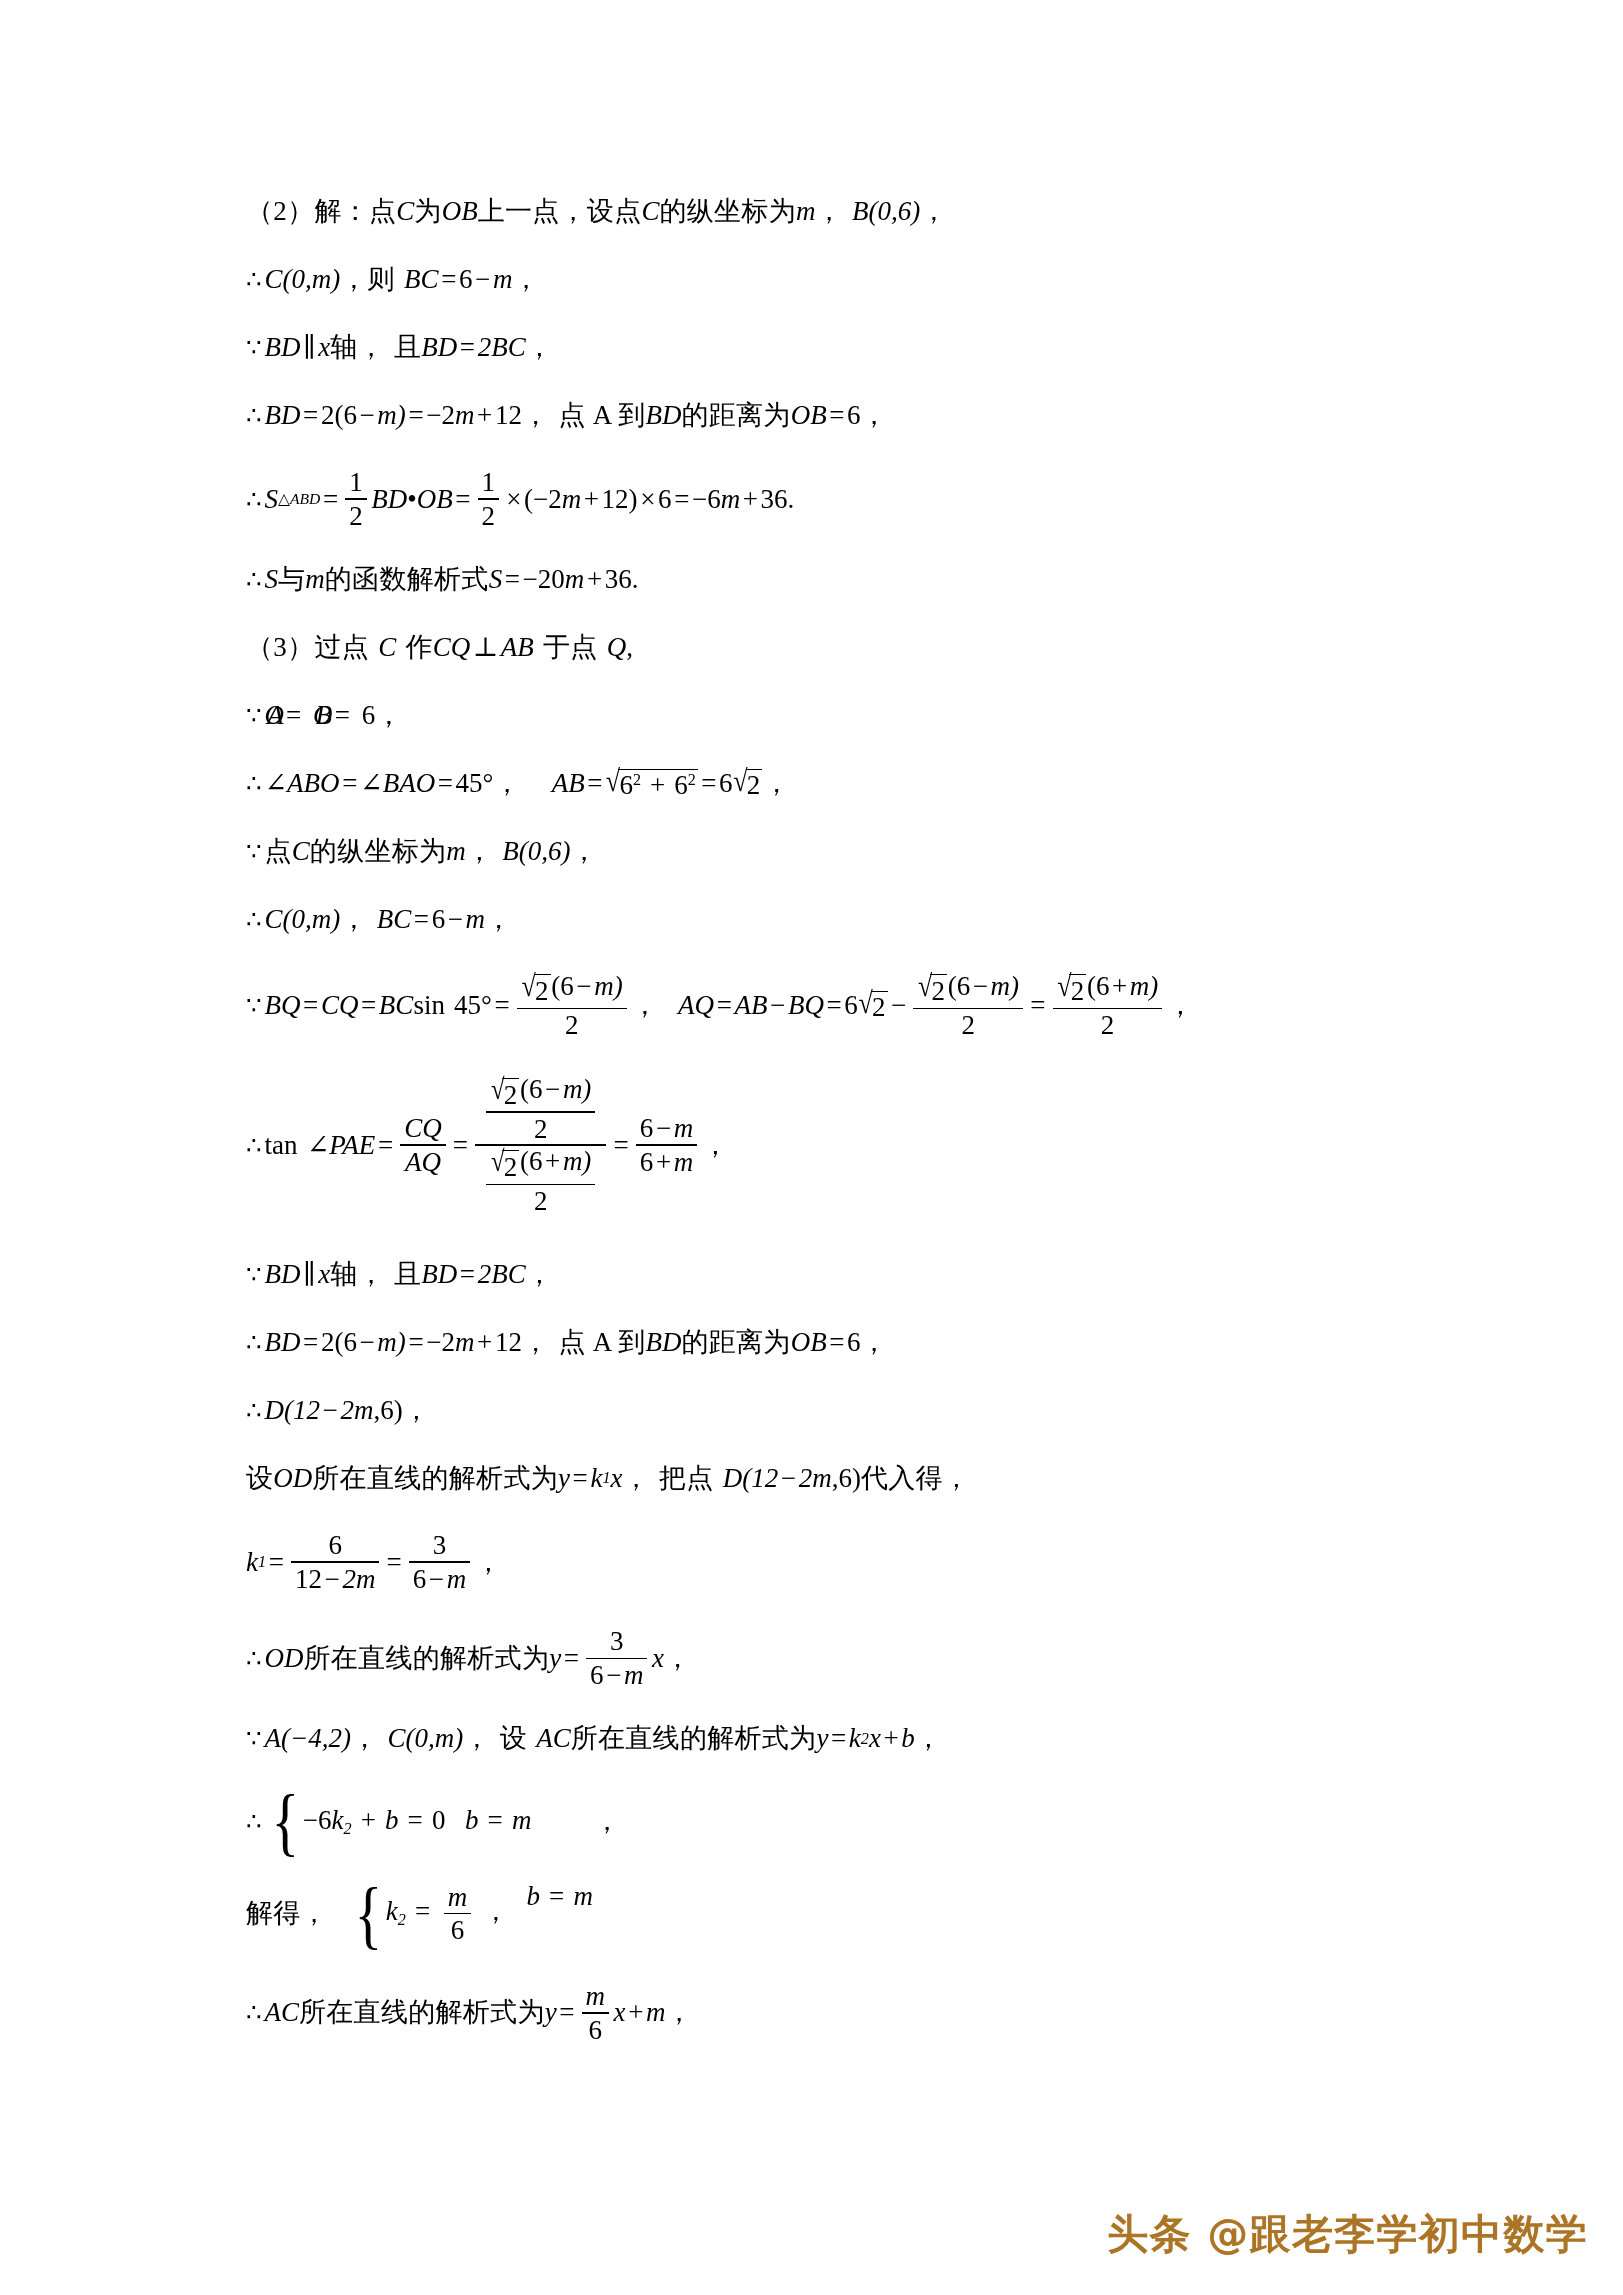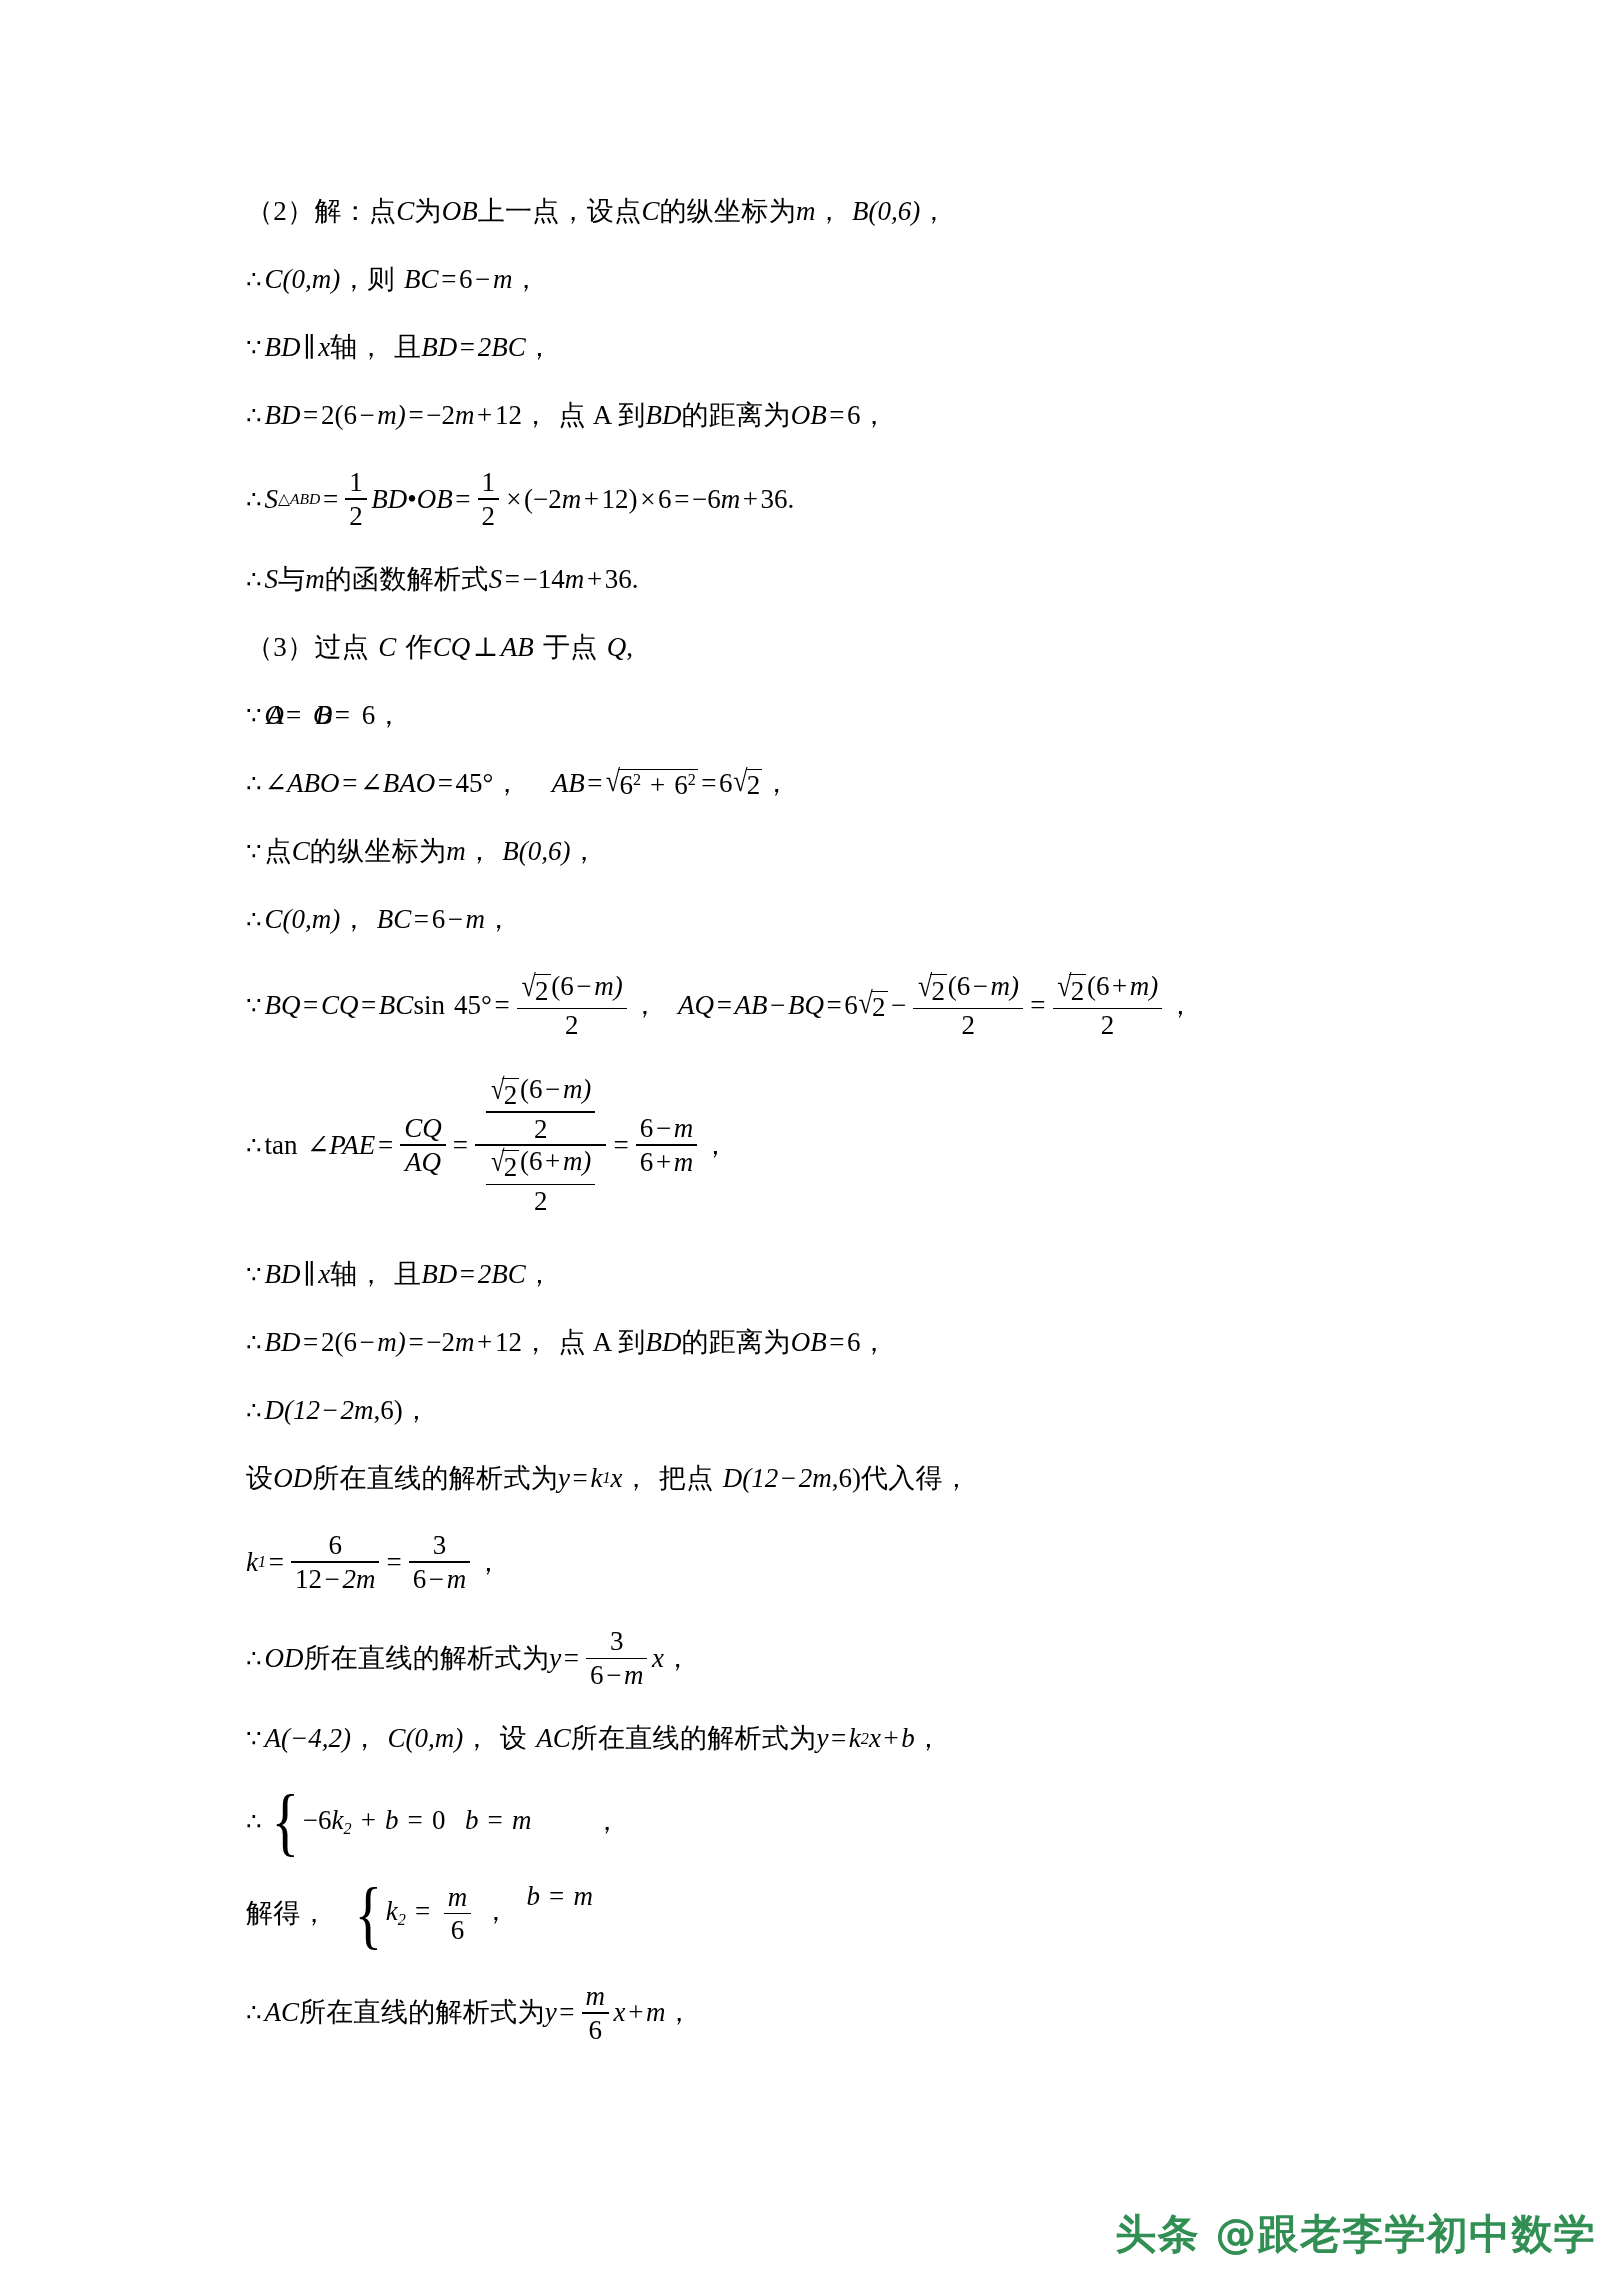--- a/index.html
+++ b/index.html
@@ -142,27 +142,27 @@
     position: absolute;
     left: 0;
     top: 2127px;
     width: 1623px;
     text-align: center;
     font-size: 25px;
     font-family: "Liberation Serif", "DejaVu Serif", serif;
   }
   .watermark {
     position: absolute;
-    right: 27px;
+    right: 35px;
     top: 2207px;
     font-size: 41px;
     font-weight: bold;
     letter-spacing: 1.3px;
     font-family: "DejaVu Sans", "Liberation Sans", sans-serif;
-    color: #15803d;
+    color: #a16207;
     opacity: 0.88;
     white-space: nowrap;
     margin-left: 20px;
   }
 </style>
 </head>
 <body>
 
 <div class="page">
  <div class="content">
@@ -271,21 +271,21 @@
   </div>
 
   <div class="ln">
     <span class="sym">∴</span>
     <span class="mi">S</span>
     <span class="cn">与</span>
     <span class="mi">m</span>
     <span class="cn">的函数解析式</span>
     <span class="mi">S</span>
     <span class="op">=</span>
-    <span class="mn">−14</span>
+    <span class="mn">−20</span>
         <span class="mi">m</span>
     <span class="op">+</span>
     <span class="mn">36</span>
     <span class="mn">.</span>
   </div>
 
   <div class="ln">
     <span class="cn">（3）</span>
     <span class="cn">过点</span>
     <span class="sp"></span>

